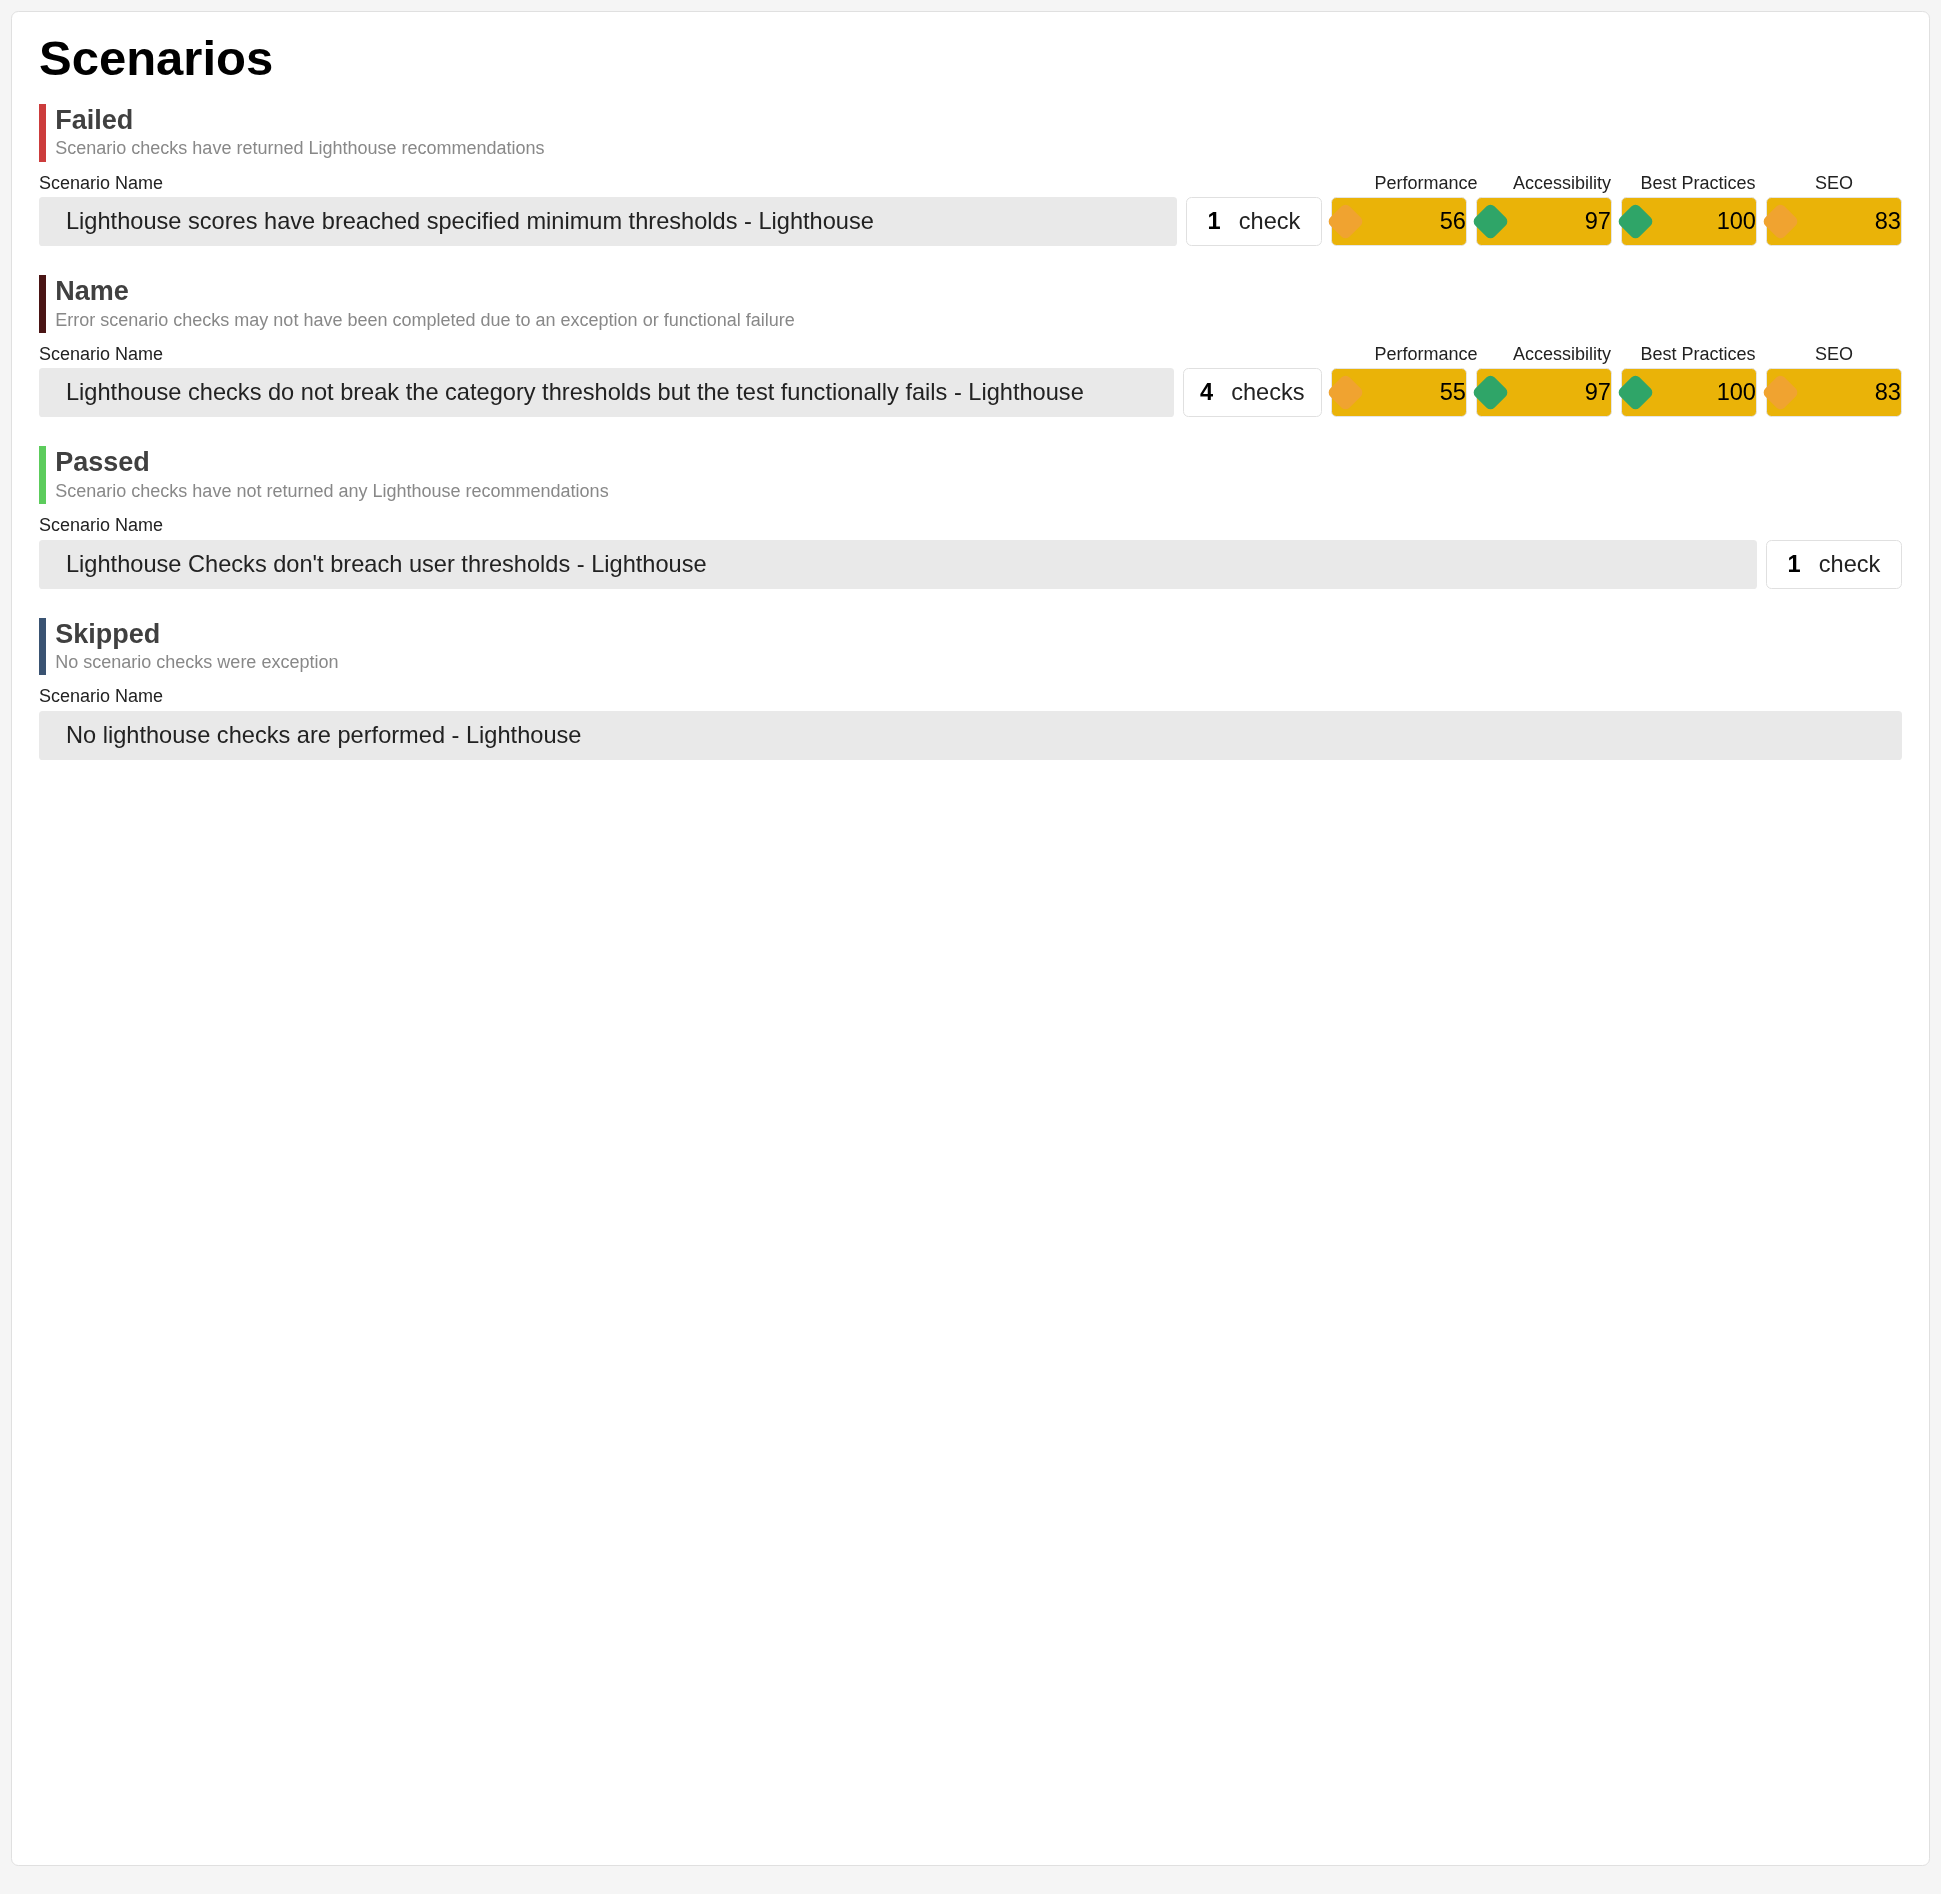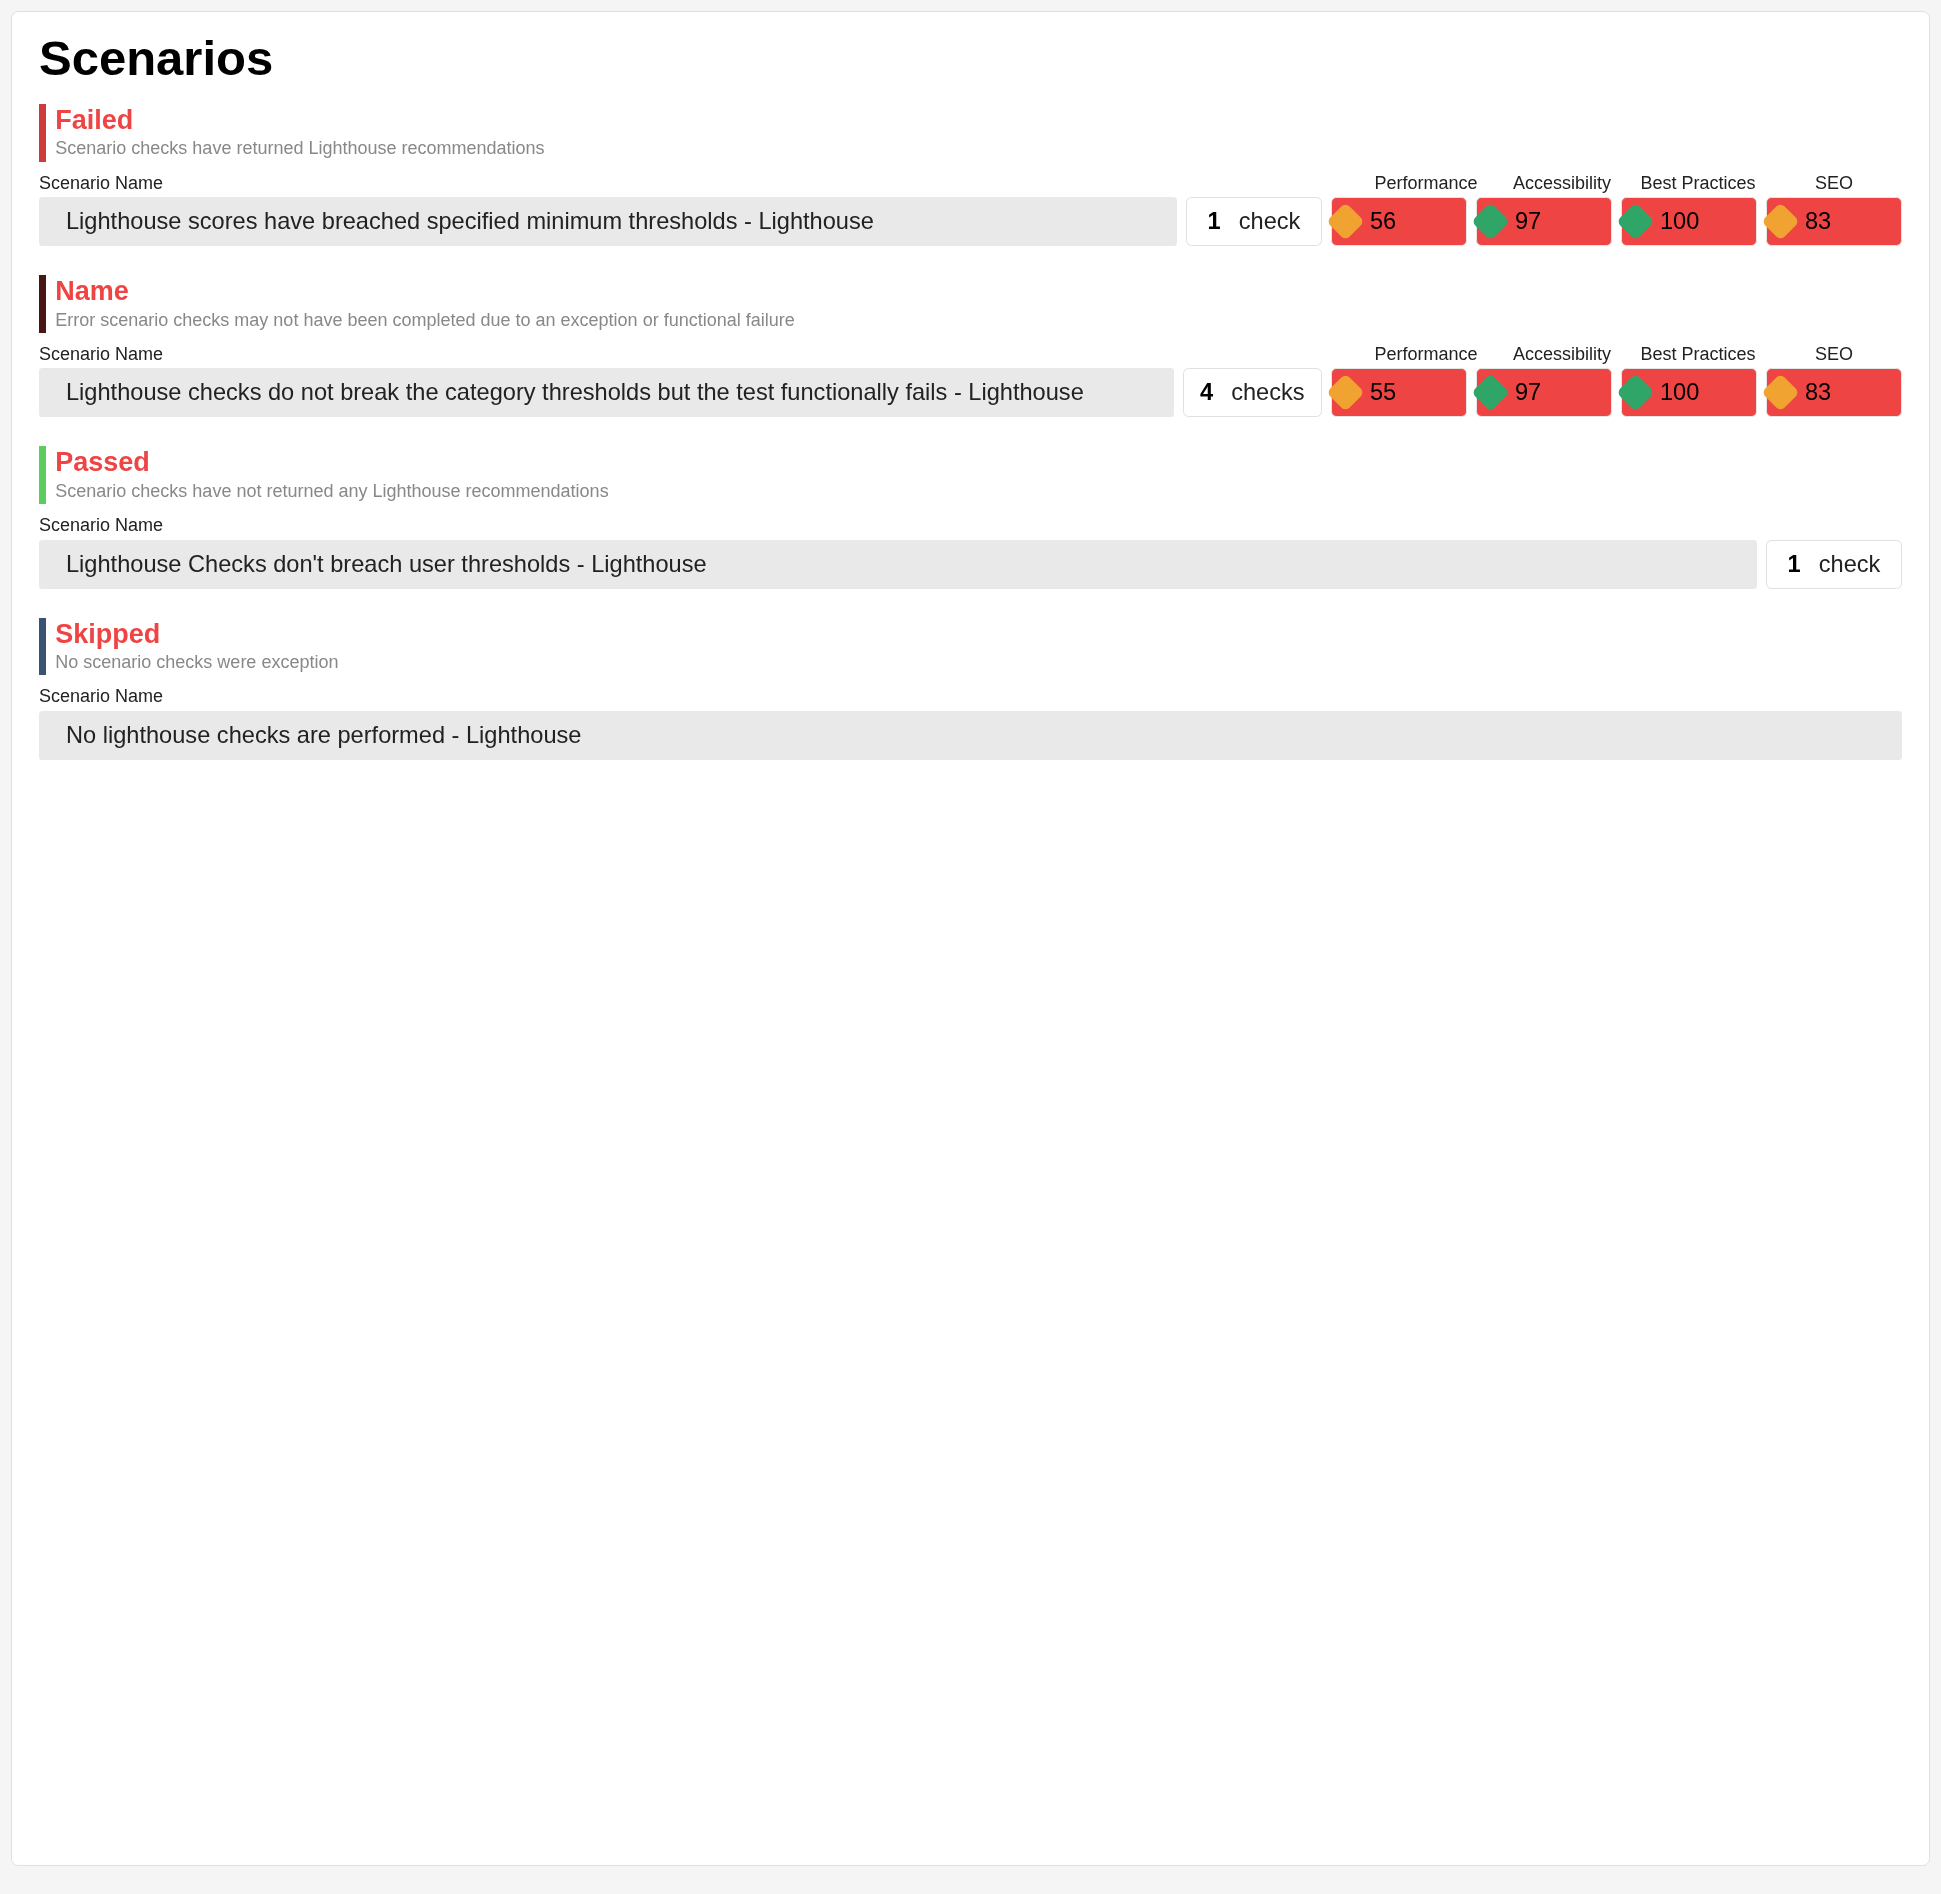--- a/index.html
+++ b/index.html
@@ -39,21 +39,21 @@
       flex-shrink: 0;
     }
     .section-heading {
       display: flex;
       flex-direction: column;
       justify-content: center;
     }
     .section-title {
       font-size: 27px;
       font-weight: 700;
-      color: #ef4444;
+      color: #404040;
       line-height: 1.2;
     }
     .section-subtitle {
       font-size: 18px;
       color: #888;
       line-height: 1.4;
     }
     .bar-failed  { background: #cc3c3c; }
     .bar-error   { background: #4a1515; }
     .bar-passed  { background: #5ccc5c; }
@@ -106,26 +106,26 @@
       font-size: 23.6px;
       font-weight: 700;
       color: #000;
     }
     .check-count-label {
       font-size: 23.6px;
       color: #222;
     }
     .metric-cell {
       width: 136px;
-      background: #ef4444;
+      background: #eab308;
       border: 0.9px solid #e5e5e5;
       border-radius: 5.5px;
       display: flex;
       align-items: center;
-      justify-content: flex-start;
+      justify-content: space-between;
       gap: 11px;
     }
     .metric-value {
       font-size: 23.6px;
       color: #000;
     }
     .diamond {
       width: 27px;
       height: 27px;
       transform: rotate(45deg);

